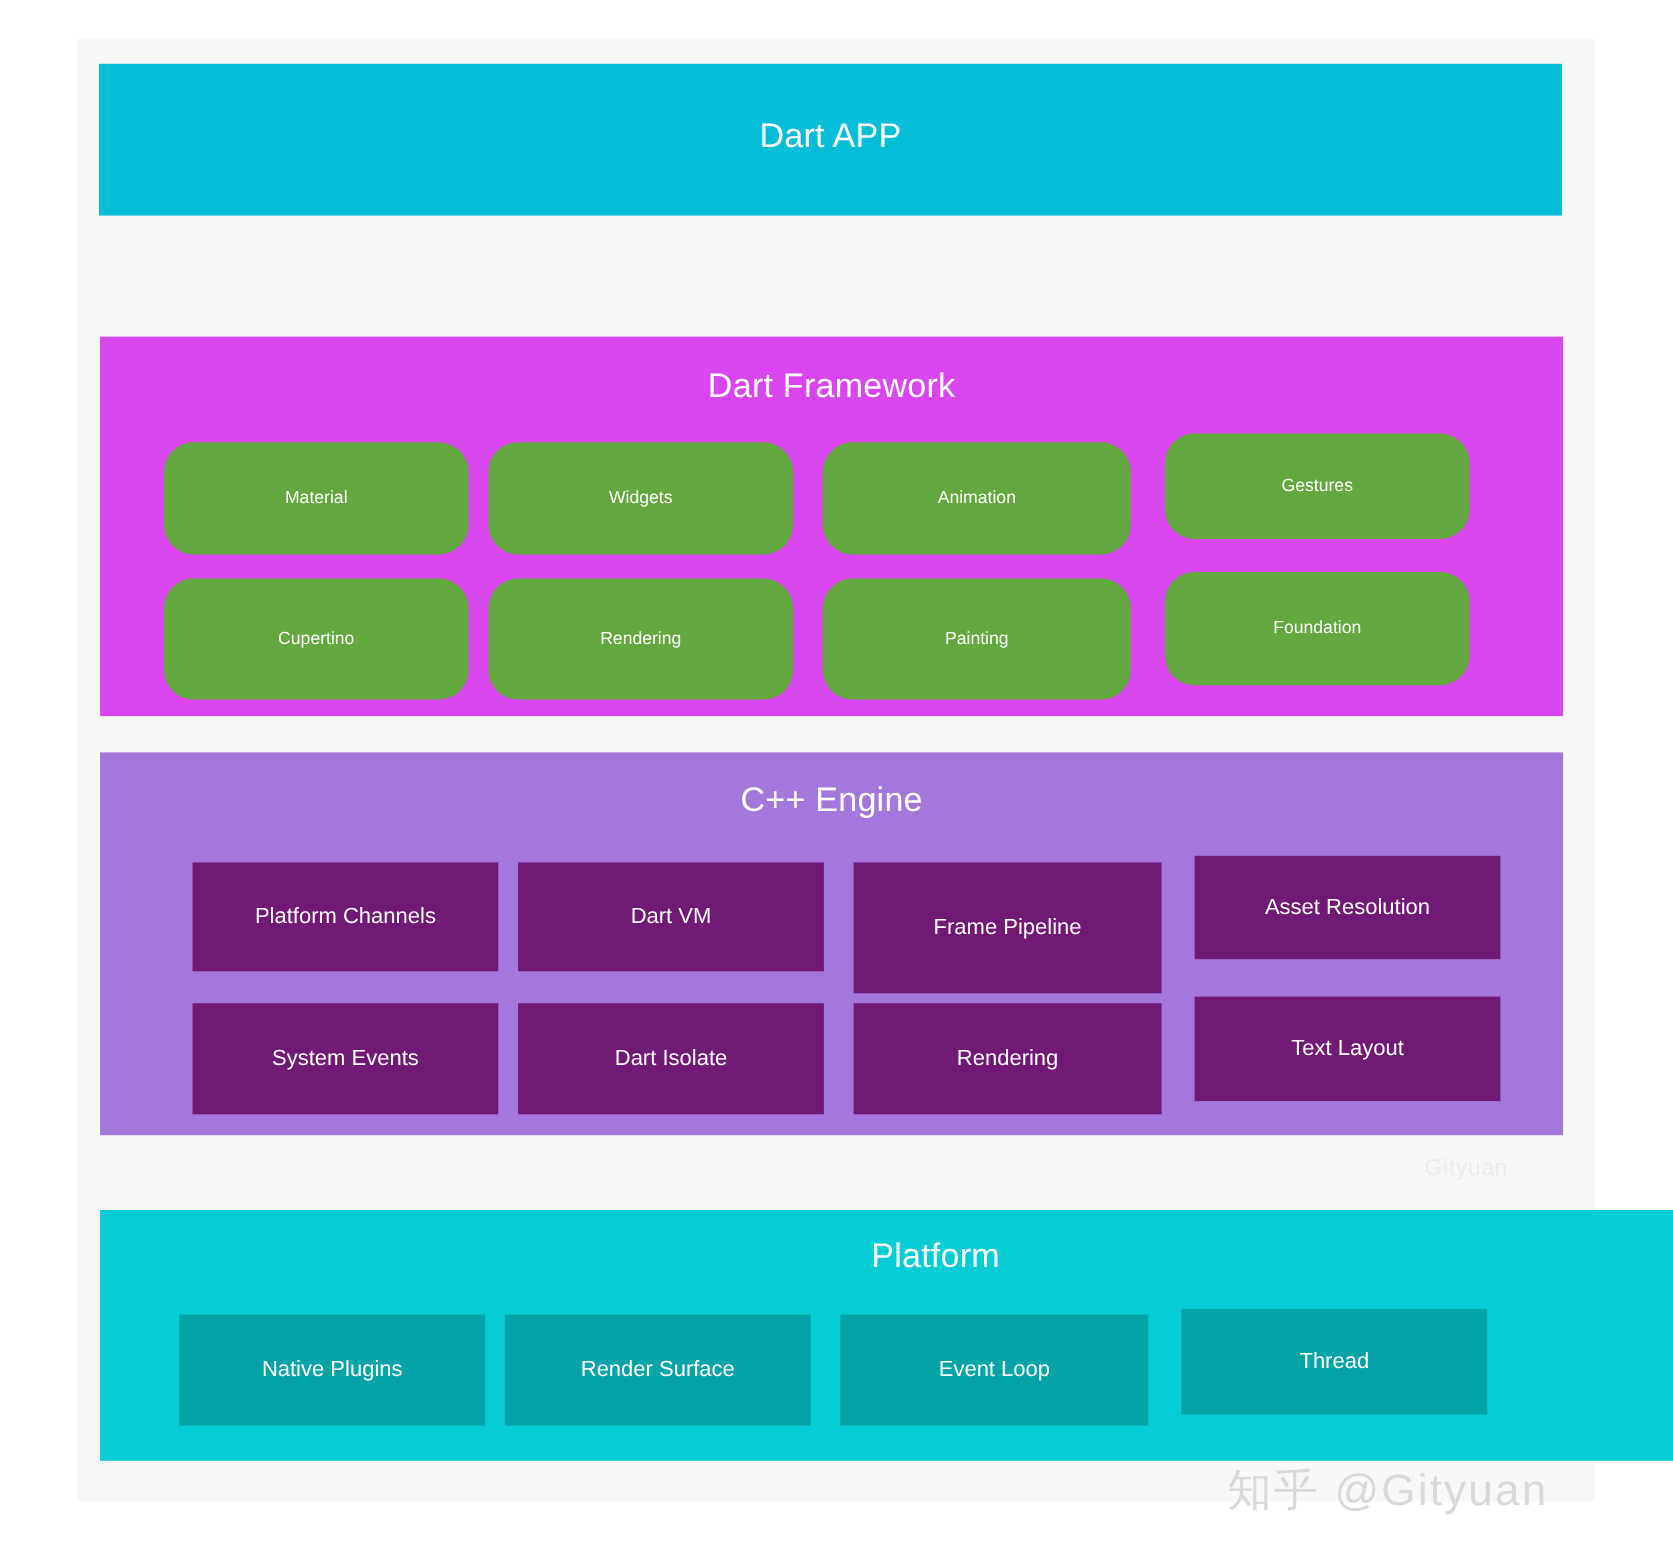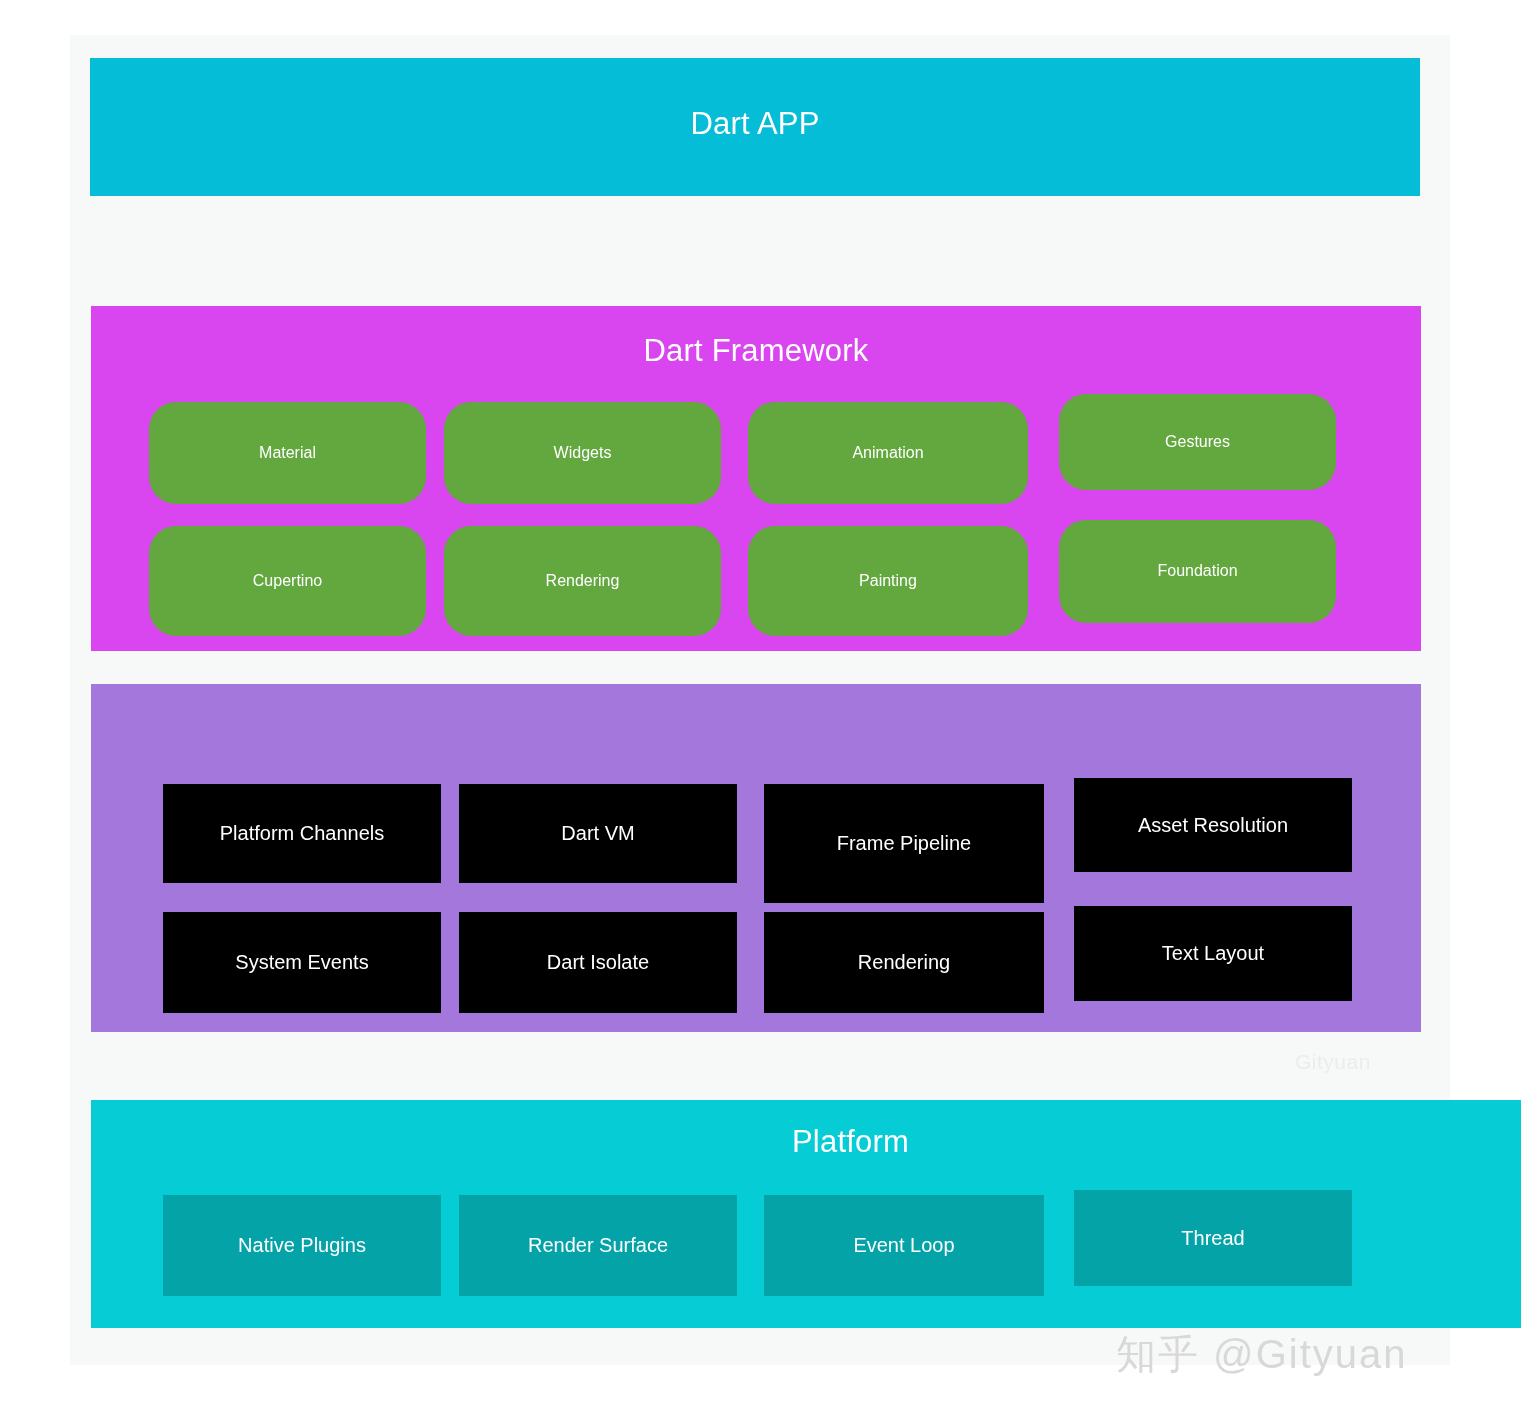--- a/index.html
+++ b/index.html
@@ -92,22 +92,23 @@
     top: 684px;
     width: 1330px;
     height: 348px;
     background: #a477dd;
   }
   #layer-cpp-engine .layer-title {
     top: 25px;
     font-size: 31px;
   }
   #layer-cpp-engine .cell {
-    background: #000000;
+    background: #701a75;
     font-size: 20px;
+    margin-left: 12px;
   }
 
   
   #layer-platform {
     left: 91px;
     top: 1100px;
     width: 1519px;
     height: 228px;
     background: #06cdd5;
   }
@@ -157,20 +158,21 @@
   <div class="cell" style="left:657px; top:96px;  width:280px; height:102px;">Animation</div>
   <div class="cell" style="left:968px; top:88px;  width:277px; height:96px;">Gestures</div>
 
   <div class="cell" style="left:58px;  top:220px; width:277px; height:110px;">Cupertino</div>
   <div class="cell" style="left:353px; top:220px; width:277px; height:110px;">Rendering</div>
   <div class="cell" style="left:657px; top:220px; width:280px; height:110px;">Painting</div>
   <div class="cell" style="left:968px; top:214px; width:277px; height:103px;">Foundation</div>
 </div>
 
 <div class="layer" id="layer-cpp-engine">
+  <div class="layer-title">C++ Engine</div>
 
   <div class="cell" style="left:72px;  top:100px; width:278px; height:99px;">Platform Channels</div>
   <div class="cell" style="left:368px; top:100px; width:278px; height:99px;">Dart VM</div>
   <div class="cell" style="left:673px; top:100px; width:280px; height:119px;">Frame Pipeline</div>
   <div class="cell" style="left:983px; top:94px;  width:278px; height:94px;">Asset Resolution</div>
 
   <div class="cell" style="left:72px;  top:228px; width:278px; height:101px;">System Events</div>
   <div class="cell" style="left:368px; top:228px; width:278px; height:101px;">Dart Isolate</div>
   <div class="cell" style="left:673px; top:228px; width:280px; height:101px;">Rendering</div>
   <div class="cell" style="left:983px; top:222px; width:278px; height:95px;">Text Layout</div>

